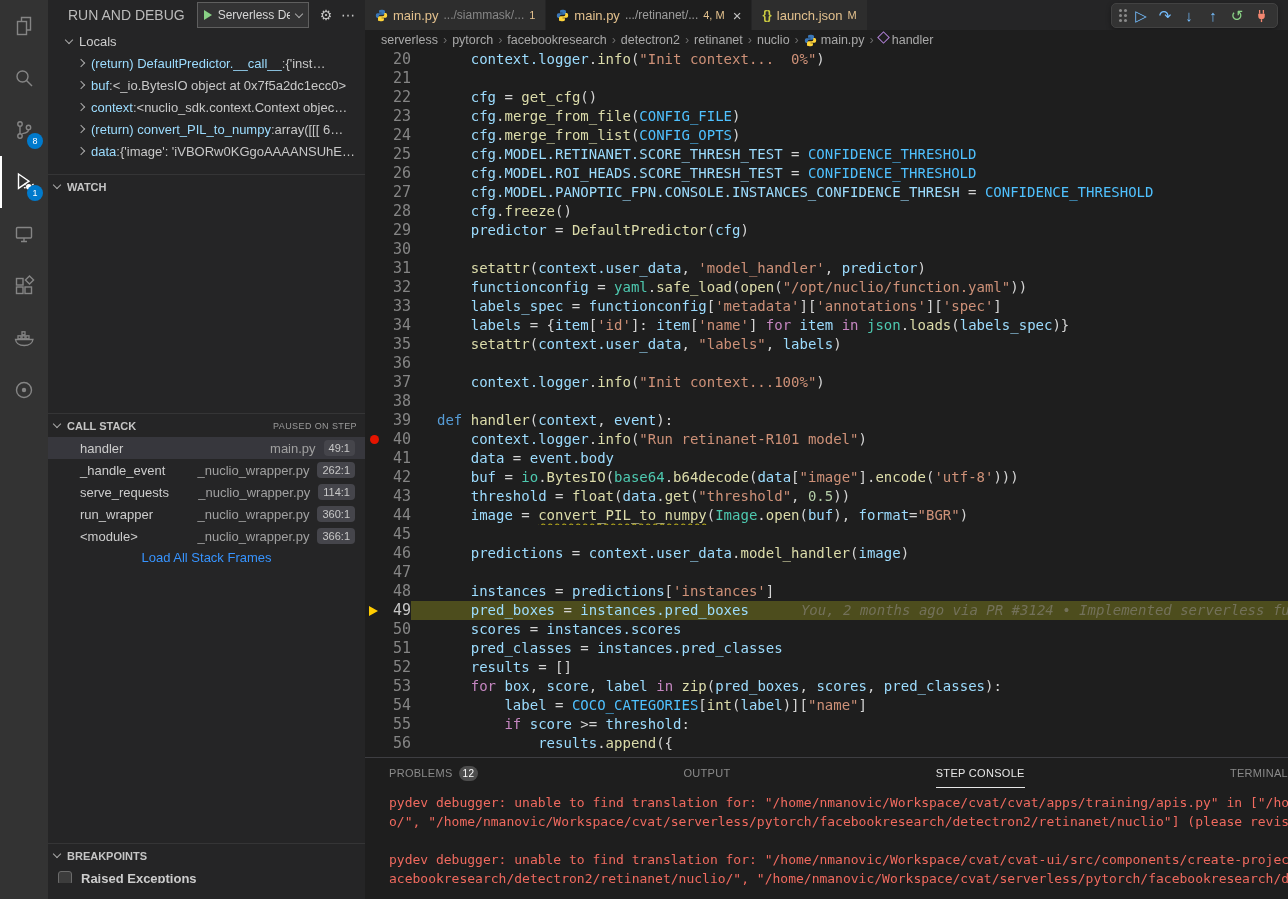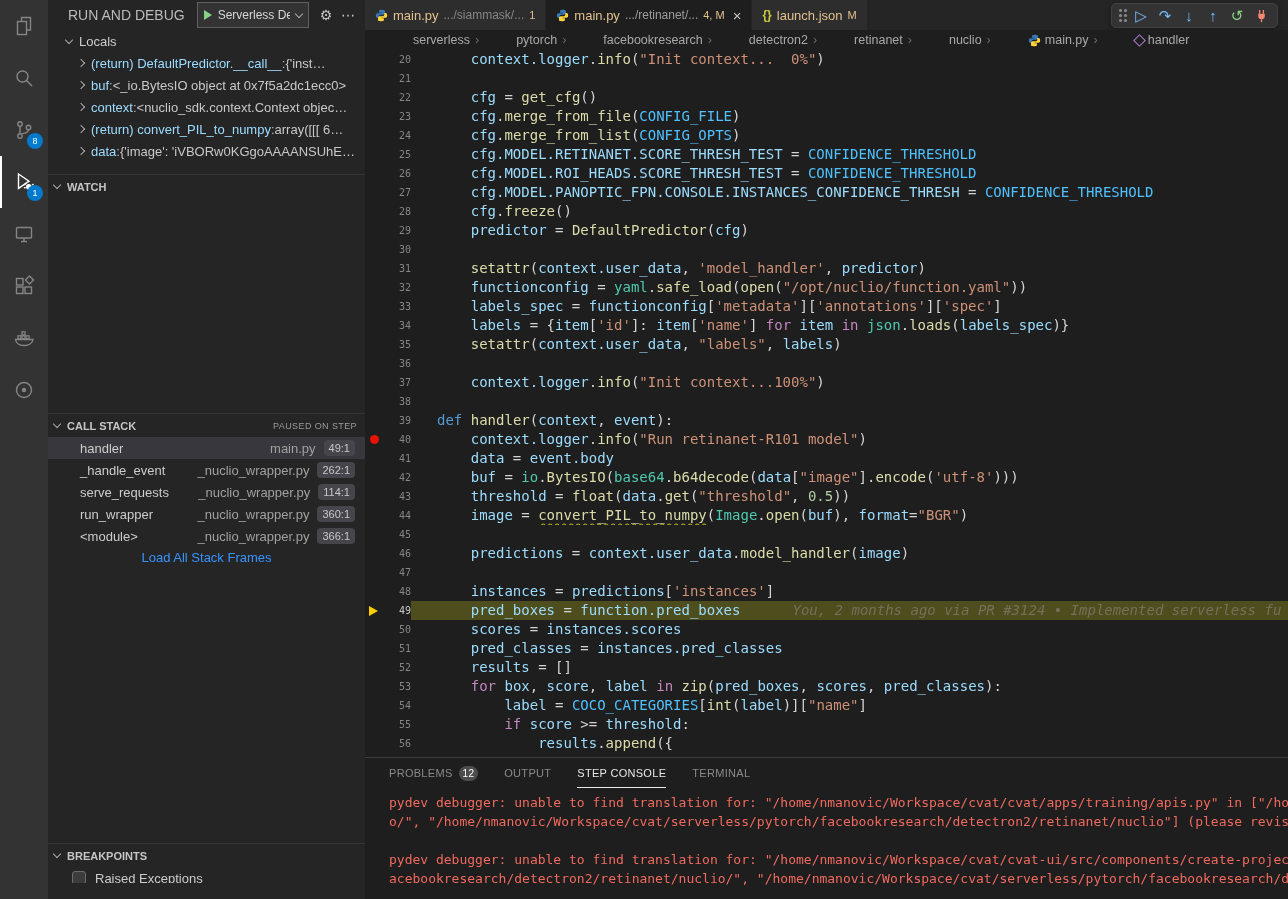--- a/index.html
+++ b/index.html
@@ -44,21 +44,21 @@
   .vsep{color:#bbbbbb;}
   .vval{color:#c8c8c8;}
 
   .frame{display:flex;align-items:center;height:22px;padding:0 10px 0 32px;white-space:nowrap;overflow:hidden;cursor:pointer;}
   .frame.selected{background:#37373d;}
   .fname{color:#cccccc;}
   .ffile{margin-left:auto;color:#a0a0a0;padding-right:8px;}
   .fline{background:#45454b;color:#c8c8c8;font-size:11px;height:16px;line-height:16px;border-radius:4px;padding:0 5px;flex-shrink:0;}
   .loadlink{height:22px;line-height:22px;text-align:center;color:#3794ff;cursor:pointer;}
 
-  .bprow{display:flex;align-items:center;height:22px;padding-left:24px;gap:9px;}
+  .bprow{display:flex;align-items:center;height:22px;padding-left:10px;gap:9px;font-weight:bold;}
   .cbx{width:14px;height:14px;border:1px solid #6b6b6b;background:#3c3c3c;border-radius:3px;flex-shrink:0;cursor:pointer;}
   .cbx.checked{background:#2477ce;border-color:#2477ce;color:#fff;font-size:11px;line-height:13px;text-align:center;}
   .bplabel{color:#cccccc;}
 
   
   .editor{position:absolute;left:365px;top:0;right:0;height:100%;background:#1e1e1e;}
   .tabbar{position:absolute;top:0;left:0;right:0;height:30px;background:#252526;display:flex;}
   .tabs{display:flex;height:30px;}
   .tab{display:flex;align-items:center;gap:5px;height:30px;padding:0 10px;background:#2d2d2d;border-right:1px solid #252526;font-size:13px;color:#969696;cursor:pointer;white-space:nowrap;}
   .tab.active{background:#1e1e1e;}
@@ -69,46 +69,46 @@
   .tab .close{color:#c5c5c5;font-size:15px;margin-left:3px;cursor:pointer;}
   .jsonicon{color:#cbcb41;font-size:12px;font-weight:700;}
   .fileicon{display:flex;align-items:center;}
 
   .dbg-toolbar{position:absolute;right:10px;top:3px;height:25px;display:flex;align-items:center;gap:2px;background:#333333;border:1px solid #424242;border-radius:5px;padding:0 5px;box-shadow:0 2px 5px rgba(0,0,0,.35);}
   .grip{width:3px;height:3px;margin:0 6px 0 2px;border-radius:50%;background:#8a8a8a;box-shadow:5px 0 0 #8a8a8a,0 5px 0 #8a8a8a,5px 5px 0 #8a8a8a,0 -5px 0 #8a8a8a,5px -5px 0 #8a8a8a;cursor:grab;}
   .dbg-btn{width:22px;height:22px;display:flex;align-items:center;justify-content:center;font-size:15px;cursor:pointer;}
 
   .breadcrumbs{position:absolute;top:30px;left:0;right:0;height:20px;display:flex;align-items:center;padding-left:16px;gap:4px;font-size:12.5px;color:#a9a9a9;background:#1e1e1e;white-space:nowrap;overflow:hidden;}
   .bc-sep{color:#6e6e6e;margin:0 1px;}
-  .bc-item{display:flex;align-items:center;gap:4px;cursor:pointer;margin-left:32px;}
+  .bc-item{display:flex;gap:4px;cursor:pointer;}
 
   .code{position:absolute;top:50px;left:0;right:0;height:707px;overflow:hidden;font-family:"DejaVu Sans Mono",monospace;font-size:14px;line-height:19px;}
   .crow{display:flex;height:19px;white-space:pre;}
   .bpm{width:20px;display:flex;align-items:center;flex-shrink:0;cursor:pointer;}
   .bpdot{width:9px;height:9px;border-radius:50%;background:#e51400;margin-left:5px;}
   .dbgarrow{width:0;height:0;border-left:9px solid #ffcc00;border-top:5px solid transparent;border-bottom:5px solid transparent;margin-left:4px;}
-  .lnum{width:26px;text-align:right;color:#858585;font-size:10px;flex-shrink:0;}
+  .lnum{width:26px;text-align:right;color:#858585;font-size:15px;flex-shrink:0;}
   .lnum.cur{color:#c6c6c6;}
   .codewrap{flex:1;padding-left:26px;overflow:hidden;}
   .codewrap.curline{background:rgba(255,255,30,0.21);}
   .tok-t{color:#d4d4d4;}
   .tok-v{color:#9cdcfe;}
   .tok-f{color:#dcdcaa;}
   .tok-w{color:#dcdcaa;text-decoration:underline wavy #b0a41c;text-underline-offset:3px;}
   .tok-s{color:#ce9178;}
   .tok-k{color:#c586c0;}
   .tok-d{color:#569cd6;}
   .tok-c{color:#4fc1ff;}
   .tok-n{color:#b5cea8;}
   .tok-m{color:#4ec9b0;}
   .blame{color:#73715a;font-style:italic;margin-left:52px;}
 
   
   .panel{position:absolute;left:0;top:757px;right:0;bottom:0;background:#1e1e1e;border-top:1px solid #3e3e42;}
-  .panel-tabs{height:30px;display:flex;align-items:center;gap:26px;padding-left:24px;font-size:11px;letter-spacing:.3px;}
+  .panel-tabs{height:30px;display:flex;align-items:center;gap:26px;padding-left:24px;font-size:11px;letter-spacing:.3px;justify-content:space-between;}
   .panel-tab{display:flex;align-items:center;gap:6px;color:#8a8a8a;height:30px;cursor:pointer;}
   .panel-tab.active{color:#e7e7e7;box-shadow:inset 0 -1px 0 #e7e7e7;}
   .pbadge{background:#4d4d4d;color:#ffffff;border-radius:9px;min-width:17px;height:15px;line-height:15px;text-align:center;font-size:10px;padding:0 4px;}
   .console{padding:5px 0 0 24px;font-family:"DejaVu Sans Mono",monospace;font-size:13px;line-height:19px;color:#f06a5f;white-space:pre;overflow:hidden;}
   .cline{height:19px;overflow:hidden;}
 
   .mini-method{width:9px;height:9px;border:1.2px solid #b180d7;transform:rotate(45deg);flex-shrink:0;display:inline-block;}
 </style>
 </head>
 <body>
@@ -401,21 +401,21 @@
         <div class="crow"><span class="bpm"></span><span class="lnum">39</span><span class="codewrap"><span class="tok-d">def</span><span class="tok-t"> </span><span class="tok-f">handler</span><span class="tok-t">(</span><span class="tok-v">context</span><span class="tok-t">, </span><span class="tok-v">event</span><span class="tok-t">):</span></span></div>
         <div class="crow"><span class="bpm"><span class="bpdot"></span></span><span class="lnum">40</span><span class="codewrap"><span class="tok-t">    </span><span class="tok-v">context.logger</span><span class="tok-t">.</span><span class="tok-f">info</span><span class="tok-t">(</span><span class="tok-s">"Run retinanet-R101 model"</span><span class="tok-t">)</span></span></div>
         <div class="crow"><span class="bpm"></span><span class="lnum">41</span><span class="codewrap"><span class="tok-t">    </span><span class="tok-v">data</span><span class="tok-t"> = </span><span class="tok-v">event.body</span></span></div>
         <div class="crow"><span class="bpm"></span><span class="lnum">42</span><span class="codewrap"><span class="tok-t">    </span><span class="tok-v">buf</span><span class="tok-t"> = </span><span class="tok-m">io</span><span class="tok-t">.</span><span class="tok-f">BytesIO</span><span class="tok-t">(</span><span class="tok-m">base64</span><span class="tok-t">.</span><span class="tok-f">b64decode</span><span class="tok-t">(</span><span class="tok-v">data</span><span class="tok-t">[</span><span class="tok-s">"image"</span><span class="tok-t">].</span><span class="tok-f">encode</span><span class="tok-t">(</span><span class="tok-s">'utf-8'</span><span class="tok-t">)))</span></span></div>
         <div class="crow"><span class="bpm"></span><span class="lnum">43</span><span class="codewrap"><span class="tok-t">    </span><span class="tok-v">threshold</span><span class="tok-t"> = </span><span class="tok-f">float</span><span class="tok-t">(</span><span class="tok-v">data</span><span class="tok-t">.</span><span class="tok-f">get</span><span class="tok-t">(</span><span class="tok-s">"threshold"</span><span class="tok-t">, </span><span class="tok-n">0.5</span><span class="tok-t">))</span></span></div>
         <div class="crow"><span class="bpm"></span><span class="lnum">44</span><span class="codewrap"><span class="tok-t">    </span><span class="tok-v">image</span><span class="tok-t"> = </span><span class="tok-w">convert_PIL_to_numpy</span><span class="tok-t">(</span><span class="tok-m">Image</span><span class="tok-t">.</span><span class="tok-f">open</span><span class="tok-t">(</span><span class="tok-v">buf</span><span class="tok-t">), </span><span class="tok-v">format</span><span class="tok-t">=</span><span class="tok-s">"BGR"</span><span class="tok-t">)</span></span></div>
         <div class="crow"><span class="bpm"></span><span class="lnum">45</span><span class="codewrap"></span></div>
         <div class="crow"><span class="bpm"></span><span class="lnum">46</span><span class="codewrap"><span class="tok-t">    </span><span class="tok-v">predictions</span><span class="tok-t"> = </span><span class="tok-v">context.user_data</span><span class="tok-t">.</span><span class="tok-f">model_handler</span><span class="tok-t">(</span><span class="tok-v">image</span><span class="tok-t">)</span></span></div>
         <div class="crow"><span class="bpm"></span><span class="lnum">47</span><span class="codewrap"></span></div>
         <div class="crow"><span class="bpm"></span><span class="lnum">48</span><span class="codewrap"><span class="tok-t">    </span><span class="tok-v">instances</span><span class="tok-t"> = </span><span class="tok-v">predictions</span><span class="tok-t">[</span><span class="tok-s">'instances'</span><span class="tok-t">]</span></span></div>
-        <div class="crow"><span class="bpm"><span class="dbgarrow"></span></span><span class="lnum cur">49</span><span class="codewrap curline"><span class="tok-t">    </span><span class="tok-v">pred_boxes</span><span class="tok-t"> = </span><span class="tok-v">function.pred_boxes</span><span class="blame">You, 2 months ago via PR #3124 • Implemented serverless fu</span></span></div>
+        <div class="crow"><span class="bpm"><span class="dbgarrow"></span></span><span class="lnum cur">49</span><span class="codewrap curline"><span class="tok-t">    </span><span class="tok-v">pred_boxes</span><span class="tok-t"> = </span><span class="tok-v">instances.pred_boxes</span><span class="blame">You, 2 months ago via PR #3124 • Implemented serverless fu</span></span></div>
         <div class="crow"><span class="bpm"></span><span class="lnum">50</span><span class="codewrap"><span class="tok-t">    </span><span class="tok-v">scores</span><span class="tok-t"> = </span><span class="tok-v">instances.scores</span></span></div>
         <div class="crow"><span class="bpm"></span><span class="lnum">51</span><span class="codewrap"><span class="tok-t">    </span><span class="tok-v">pred_classes</span><span class="tok-t"> = </span><span class="tok-v">instances.pred_classes</span></span></div>
         <div class="crow"><span class="bpm"></span><span class="lnum">52</span><span class="codewrap"><span class="tok-t">    </span><span class="tok-v">results</span><span class="tok-t"> = []</span></span></div>
         <div class="crow"><span class="bpm"></span><span class="lnum">53</span><span class="codewrap"><span class="tok-t">    </span><span class="tok-k">for</span><span class="tok-t"> </span><span class="tok-v">box</span><span class="tok-t">, </span><span class="tok-v">score</span><span class="tok-t">, </span><span class="tok-v">label</span><span class="tok-t"> </span><span class="tok-k">in</span><span class="tok-t"> </span><span class="tok-f">zip</span><span class="tok-t">(</span><span class="tok-v">pred_boxes</span><span class="tok-t">, </span><span class="tok-v">scores</span><span class="tok-t">, </span><span class="tok-v">pred_classes</span><span class="tok-t">):</span></span></div>
         <div class="crow"><span class="bpm"></span><span class="lnum">54</span><span class="codewrap"><span class="tok-t">        </span><span class="tok-v">label</span><span class="tok-t"> = </span><span class="tok-c">COCO_CATEGORIES</span><span class="tok-t">[</span><span class="tok-f">int</span><span class="tok-t">(</span><span class="tok-v">label</span><span class="tok-t">)][</span><span class="tok-s">"name"</span><span class="tok-t">]</span></span></div>
         <div class="crow"><span class="bpm"></span><span class="lnum">55</span><span class="codewrap"><span class="tok-t">        </span><span class="tok-k">if</span><span class="tok-t"> </span><span class="tok-v">score</span><span class="tok-t"> &gt;= </span><span class="tok-v">threshold</span><span class="tok-t">:</span></span></div>
         <div class="crow"><span class="bpm"></span><span class="lnum">56</span><span class="codewrap"><span class="tok-t">            </span><span class="tok-v">results</span><span class="tok-t">.</span><span class="tok-f">append</span><span class="tok-t">({</span></span></div>
       </div>
     <div class="panel">
       <div class="panel-tabs" id="ptabs">

